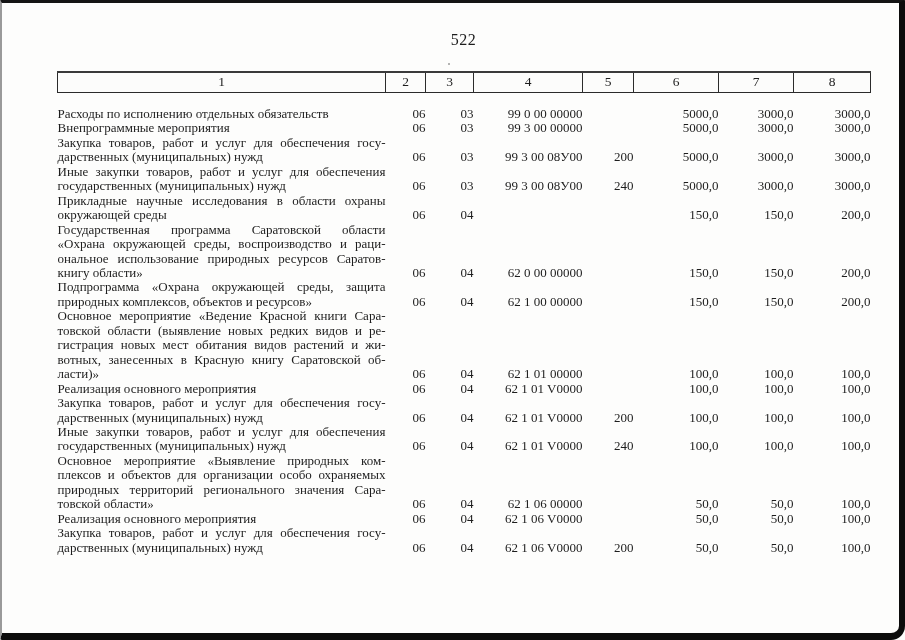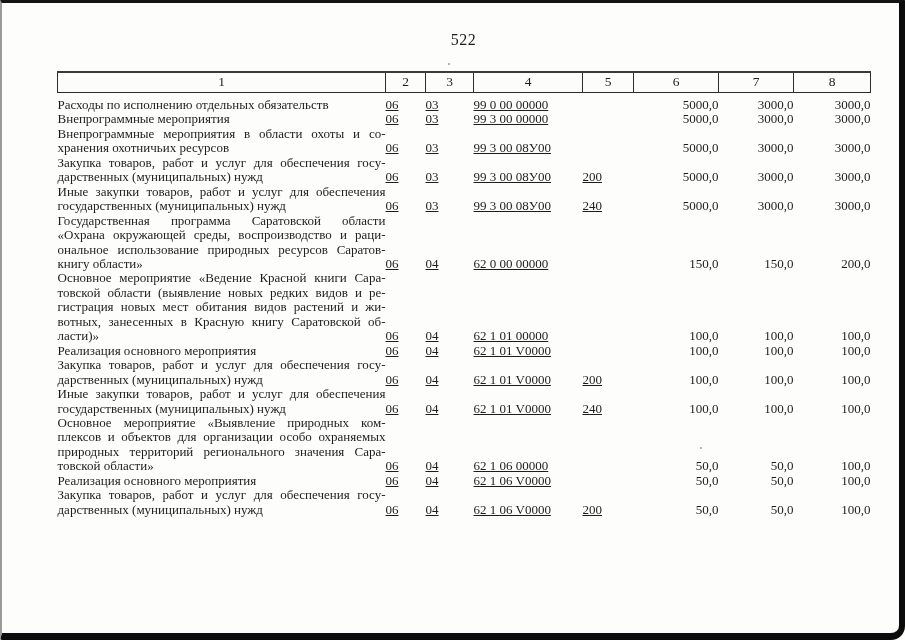--- a/index.html
+++ b/index.html
@@ -46,25 +46,25 @@
     height: 19px;
     padding: 0;
     text-align: center;
     background: #fcfcfb;
   }
   table.budget-table td {
     padding: 0;
     vertical-align: bottom;
     border: none;
   }
-  tbody tr:first-child td { padding-top: 5px; }
+  tbody tr:first-child td { padding-top: 14px; }
   td.c1 { padding-left: 6px; padding-right: 0; }
   td.c1 .jline  { text-align: justify; text-align-last: justify; }
   td.c1 .jlast  { text-align: left; }
-  td.c2, td.c3, td.c4, td.c5 { text-align: left; text-decoration: underline; }
+  td.c2, td.c3, td.c4, td.c5 { text-align: right; }
   td.c6, td.c7, td.c8 { text-align: right; padding-right: 3px; }
 </style>
 </head>
 <body>
 
 <div class="scan-frame"></div>
 <div class="speck" style="left:448px;top:63px;"></div>
 <div class="speck" style="left:152px;top:73px;"></div>
 <div class="speck" style="left:700px;top:447px;"></div>
 
@@ -113,33 +113,20 @@
         <td class="c2">06</td>
         <td class="c3">03</td>
         <td class="c4">99 3 00 00000</td>
         <td class="c5"></td>
         <td class="c6">5000,0</td>
         <td class="c7">3000,0</td>
         <td class="c8">3000,0</td>
       </tr>
       <tr>
         <td class="c1">
-          <div class="jline">Внепрограммные мероприятия в области охоты и со-</div>
-          <div class="jlast">хранения охотничьих ресурсов</div>
-        </td>
-        <td class="c2">06</td>
-        <td class="c3">03</td>
-        <td class="c4">99 3 00 08У00</td>
-        <td class="c5"></td>
-        <td class="c6">5000,0</td>
-        <td class="c7">3000,0</td>
-        <td class="c8">3000,0</td>
-      </tr>
-      <tr>
-        <td class="c1">
           <div class="jline">Закупка товаров, работ и услуг для обеспечения госу-</div>
           <div class="jlast">дарственных (муниципальных) нужд</div>
         </td>
         <td class="c2">06</td>
         <td class="c3">03</td>
         <td class="c4">99 3 00 08У00</td>
         <td class="c5">200</td>
         <td class="c6">5000,0</td>
         <td class="c7">3000,0</td>
         <td class="c8">3000,0</td>
@@ -149,31 +136,57 @@
           <div class="jline">Иные закупки товаров, работ и услуг для обеспечения</div>
           <div class="jlast">государственных (муниципальных) нужд</div>
         </td>
         <td class="c2">06</td>
         <td class="c3">03</td>
         <td class="c4">99 3 00 08У00</td>
         <td class="c5">240</td>
         <td class="c6">5000,0</td>
         <td class="c7">3000,0</td>
         <td class="c8">3000,0</td>
+      </tr>
+      <tr>
+        <td class="c1">
+          <div class="jline">Прикладные научные исследования в области охраны</div>
+          <div class="jlast">окружающей среды</div>
+        </td>
+        <td class="c2">06</td>
+        <td class="c3">04</td>
+        <td class="c4"></td>
+        <td class="c5"></td>
+        <td class="c6">150,0</td>
+        <td class="c7">150,0</td>
+        <td class="c8">200,0</td>
       </tr>
       <tr>
         <td class="c1">
           <div class="jline">Государственная программа Саратовской области</div>
           <div class="jline">«Охрана окружающей среды, воспроизводство и раци-</div>
           <div class="jline">ональное использование природных ресурсов Саратов-</div>
           <div class="jlast">книгу области»</div>
         </td>
         <td class="c2">06</td>
         <td class="c3">04</td>
         <td class="c4">62 0 00 00000</td>
+        <td class="c5"></td>
+        <td class="c6">150,0</td>
+        <td class="c7">150,0</td>
+        <td class="c8">200,0</td>
+      </tr>
+      <tr>
+        <td class="c1">
+          <div class="jline">Подпрограмма «Охрана окружающей среды, защита</div>
+          <div class="jlast">природных комплексов, объектов и ресурсов»</div>
+        </td>
+        <td class="c2">06</td>
+        <td class="c3">04</td>
+        <td class="c4">62 1 00 00000</td>
         <td class="c5"></td>
         <td class="c6">150,0</td>
         <td class="c7">150,0</td>
         <td class="c8">200,0</td>
       </tr>
       <tr>
         <td class="c1">
           <div class="jline">Основное мероприятие «Ведение Красной книги Сара-</div>
           <div class="jline">товской области (выявление новых редких видов и ре-</div>
           <div class="jline">гистрация новых мест обитания видов растений и жи-</div>

